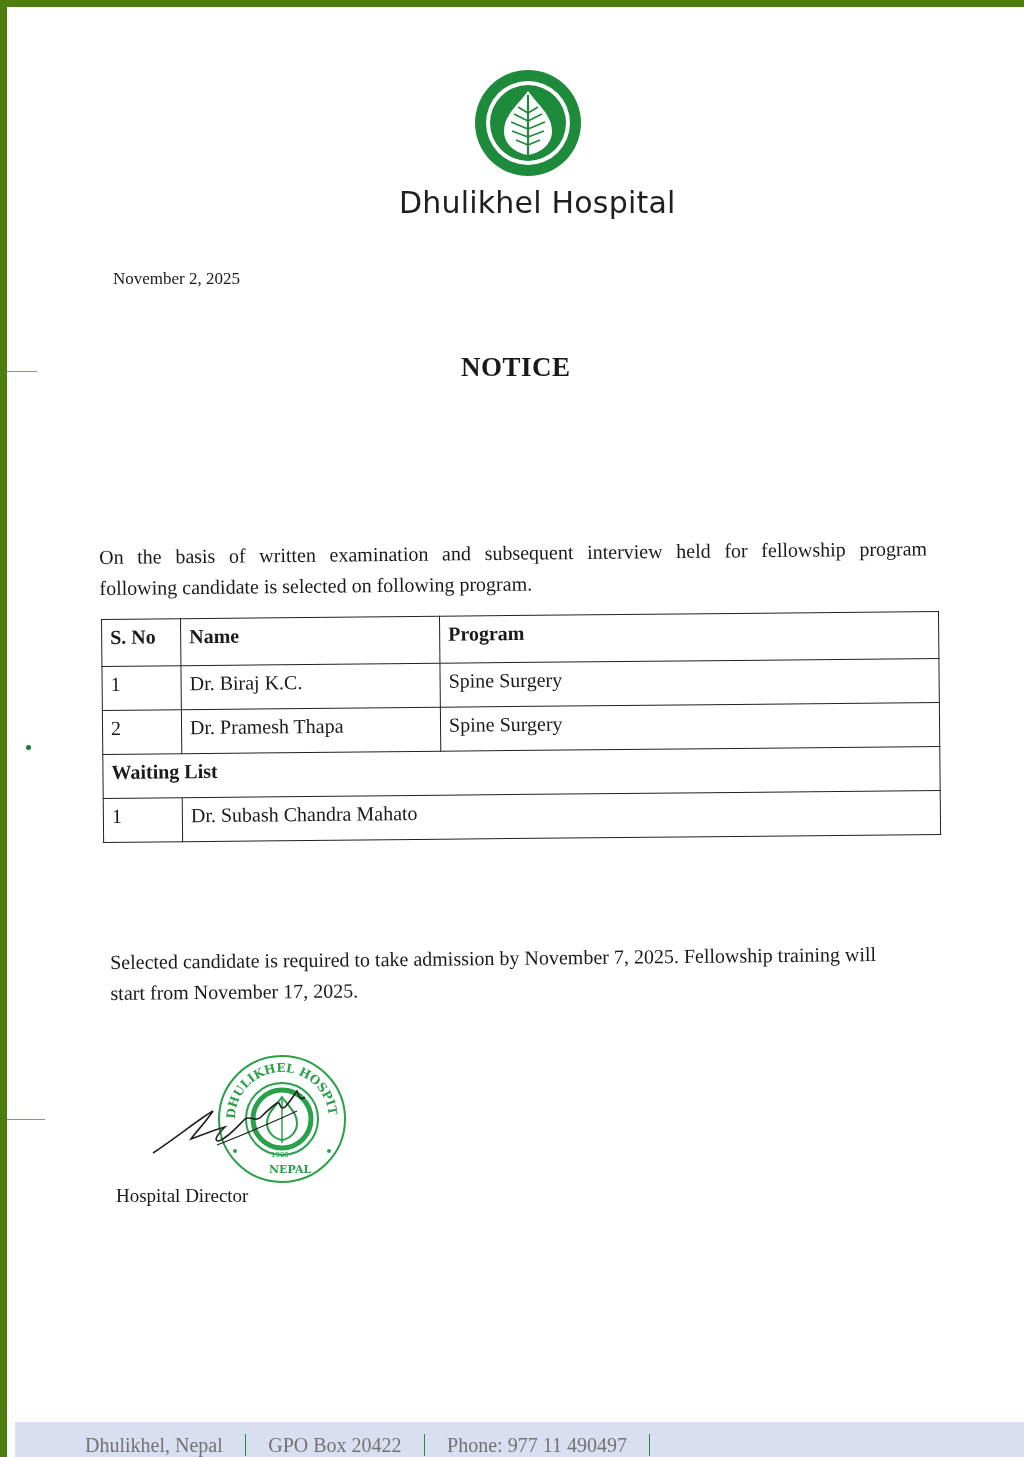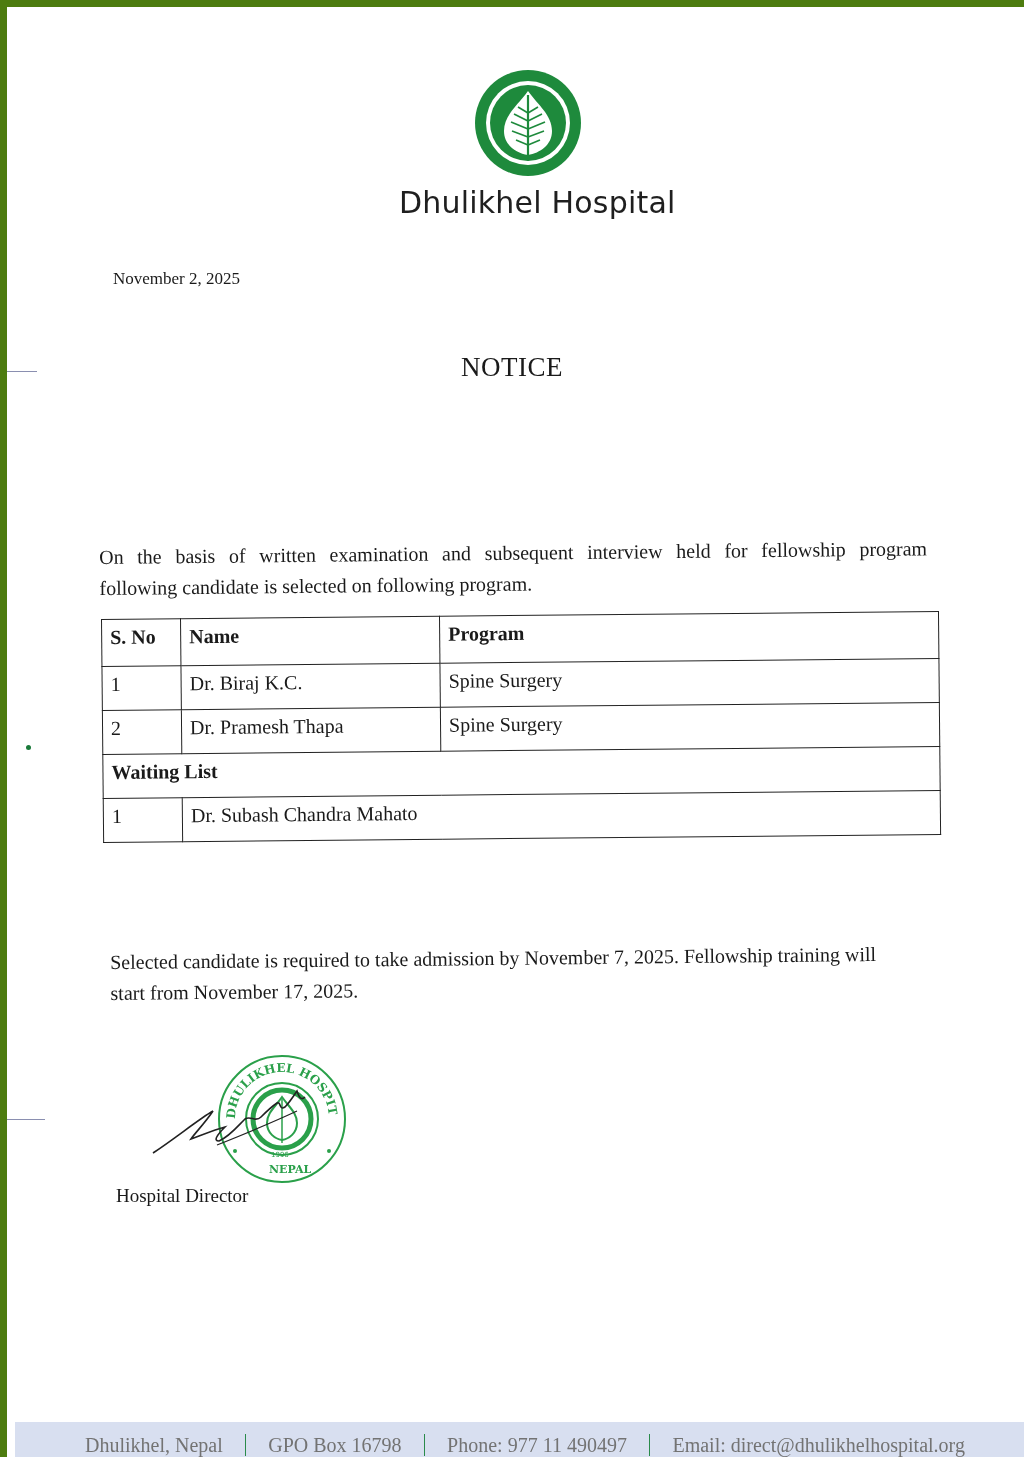--- a/index.html
+++ b/index.html
@@ -1,21 +1,21 @@
 <!DOCTYPE html>
 <html><head>
   <meta charset="utf-8">
   <style>
     html, body { margin: 0; padding: 0; background: #ffffff; }
     body { width: 1024px; height: 1457px; position: relative; overflow: hidden; font-family: "Liberation Serif", serif; color: #1a1a1a; }
     .page { position: absolute; left: 0; top: 0; width: 1022px; height: 1455px; border: 7px solid #4d7c0f; background: #fff; }
     .logo { position: absolute; left: 467px; top: 62px; width: 108px; height: 108px; }
     .brand { position: absolute; left: 392px; top: 178px; font-family: "DejaVu Sans", sans-serif; font-size: 30px; color: #1f1f1f; letter-spacing: 0.2px; }
     .date { position: absolute; left: 106px; top: 262px; font-size: 17px; }
-    .title { position: absolute; left: 454px; top: 345px; font-size: 27px; font-weight: normal; letter-spacing: 0.5px; }
+    .title { position: absolute; left: 454px; top: 345px; font-size: 27px; font-weight: bold; letter-spacing: 0.5px; }
     .para1 { position: absolute; left: 92px; top: 535px; width: 828px; font-size: 20px; line-height: 31px; transform: rotate(-0.6deg); transform-origin: left top; text-align: justify; }
     .para1 .l1 { display: block; text-align: justify; text-align-last: justify; }
     .tbl-wrap { position: absolute; left: 94px; top: 612px; width: 838px; transform: rotate(-0.55deg); transform-origin: left top; }
     table { border-collapse: collapse; width: 100%; font-size: 20px; }
     td, th { border: 1.5px solid #222; vertical-align: top; text-align: left; padding: 6px 8px 14px 8px; font-weight: normal; }
     th { font-weight: bold; }
     .c1 { width: 62px; } .c2 { width: 242px; }
     .row-h td, .row-h th { height: 26px; }
     .wl { font-weight: bold; }
     .para2 { position: absolute; left: 103px; top: 940px; width: 828px; font-size: 20px; line-height: 31px; transform: rotate(-0.6deg); transform-origin: left top; }
@@ -119,19 +119,18 @@
   <svg class="sig" viewBox="0 0 190 100">
     <path d="M6 86 C30 70 52 52 66 44 C58 56 48 66 44 72 C60 66 70 62 78 60 C70 68 66 74 72 74 C82 70 90 60 98 52 C104 48 108 56 114 50 C120 44 124 40 130 36 C134 34 132 44 138 40 C142 36 146 30 150 24 C152 30 154 34 158 30" fill="none" stroke="#222" stroke-width="1.6"></path>
     <path d="M70 78 C90 70 120 58 150 44" fill="none" stroke="#222" stroke-width="1.2"></path>
   </svg>
 
   <div class="director">Hospital Director</div>
 
   <div class="footer">
     <span>Dhulikhel, Nepal</span>
     <span class="sep"></span>
-    <span>GPO Box 16798</span>
+    <span>GPO Box 20422</span>
     <span class="sep"></span>
     <span>Phone: 977 11 490497</span>
     <span class="sep"></span>
-    <span>Email: direct@dhulikhelhospital.org</span>
   </div>
 </div>
 
 </body></html>

